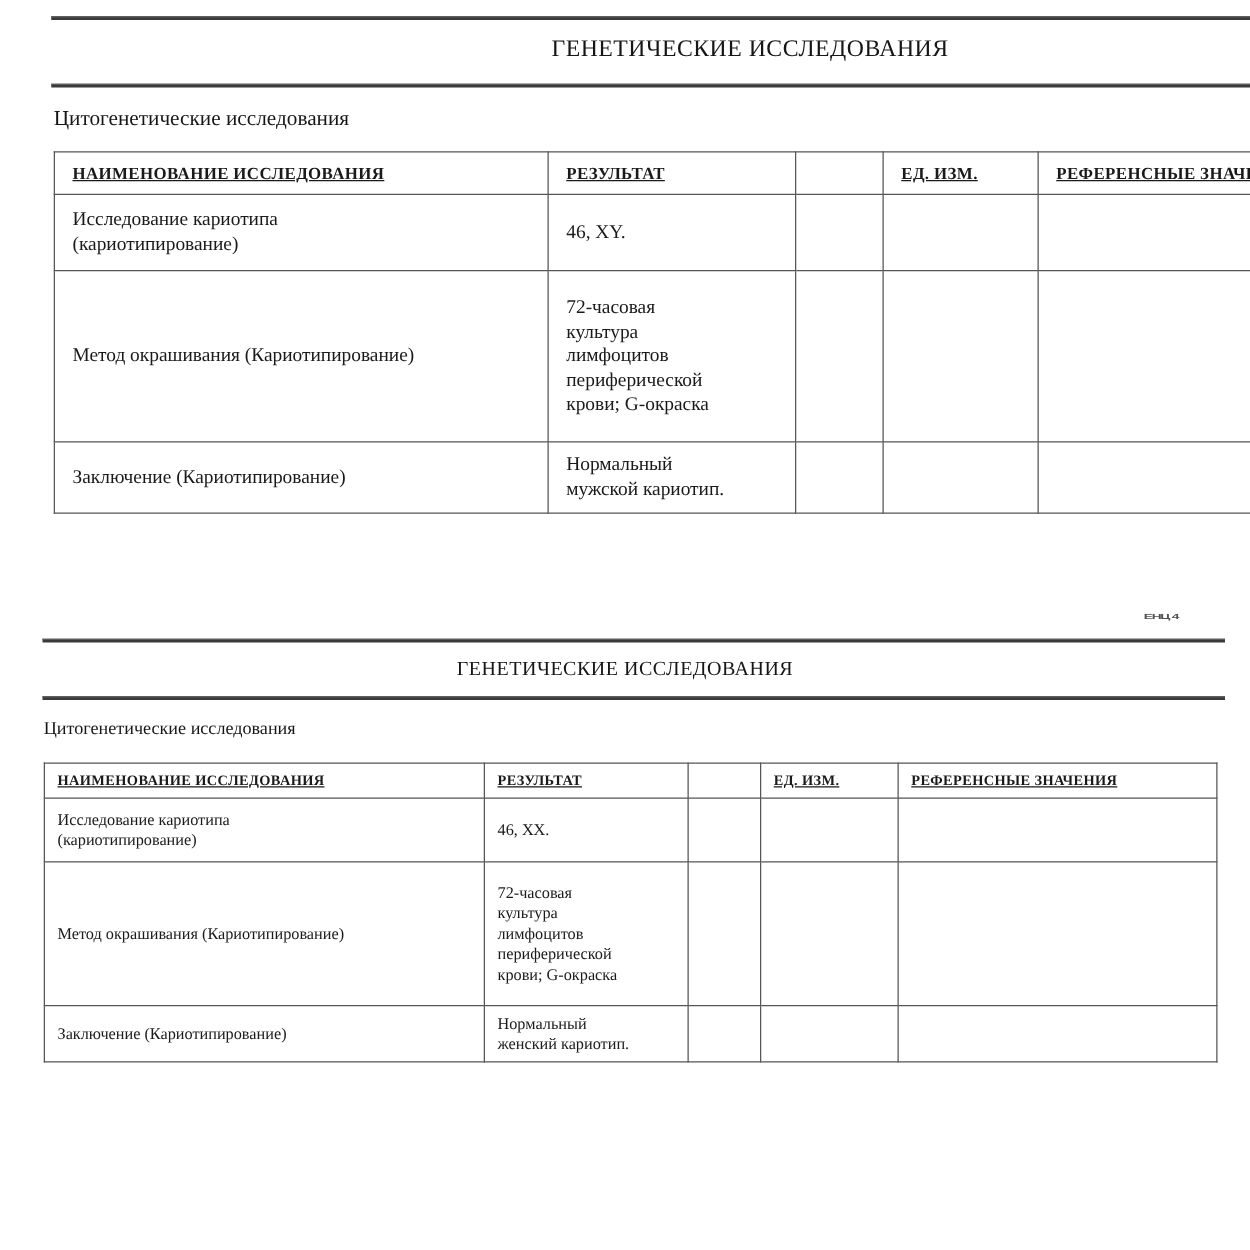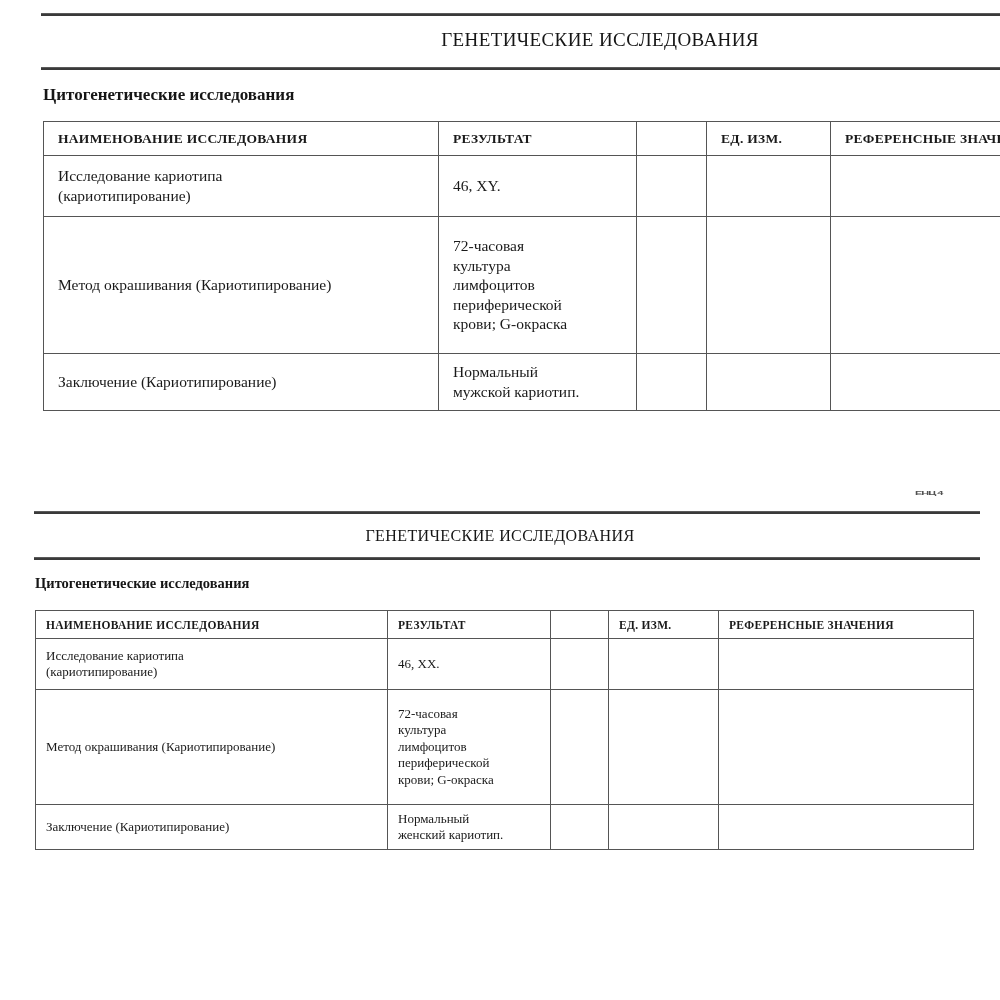--- a/index.html
+++ b/index.html
@@ -39,21 +39,21 @@
     text-align: center;
     font-weight: normal;
     letter-spacing: 0.4px;
     color: #161616;
     white-space: nowrap;
   }
 
   
   .section-title {
     position: absolute;
-    font-weight: bold;
+    font-weight: normal;
     color: #161616;
     white-space: nowrap;
   }
 
   
   table.report {
     position: absolute;
     border-collapse: collapse;
     table-layout: fixed;
     background: #ffffff;
@@ -65,20 +65,21 @@
     text-align: left;
     background: #ffffff;
     color: #1a1a1a;
     font-weight: normal;
   }
   table.report thead th {
     font-weight: bold;
     letter-spacing: 0.3px;
     white-space: nowrap;
     vertical-align: middle;
+    text-decoration: underline;
   }
   .cell-multiline {
     white-space: pre-line;
     line-height: 1.26;
   }
 
   
   #table-one {
     left: 43px;
     top: 121px;

